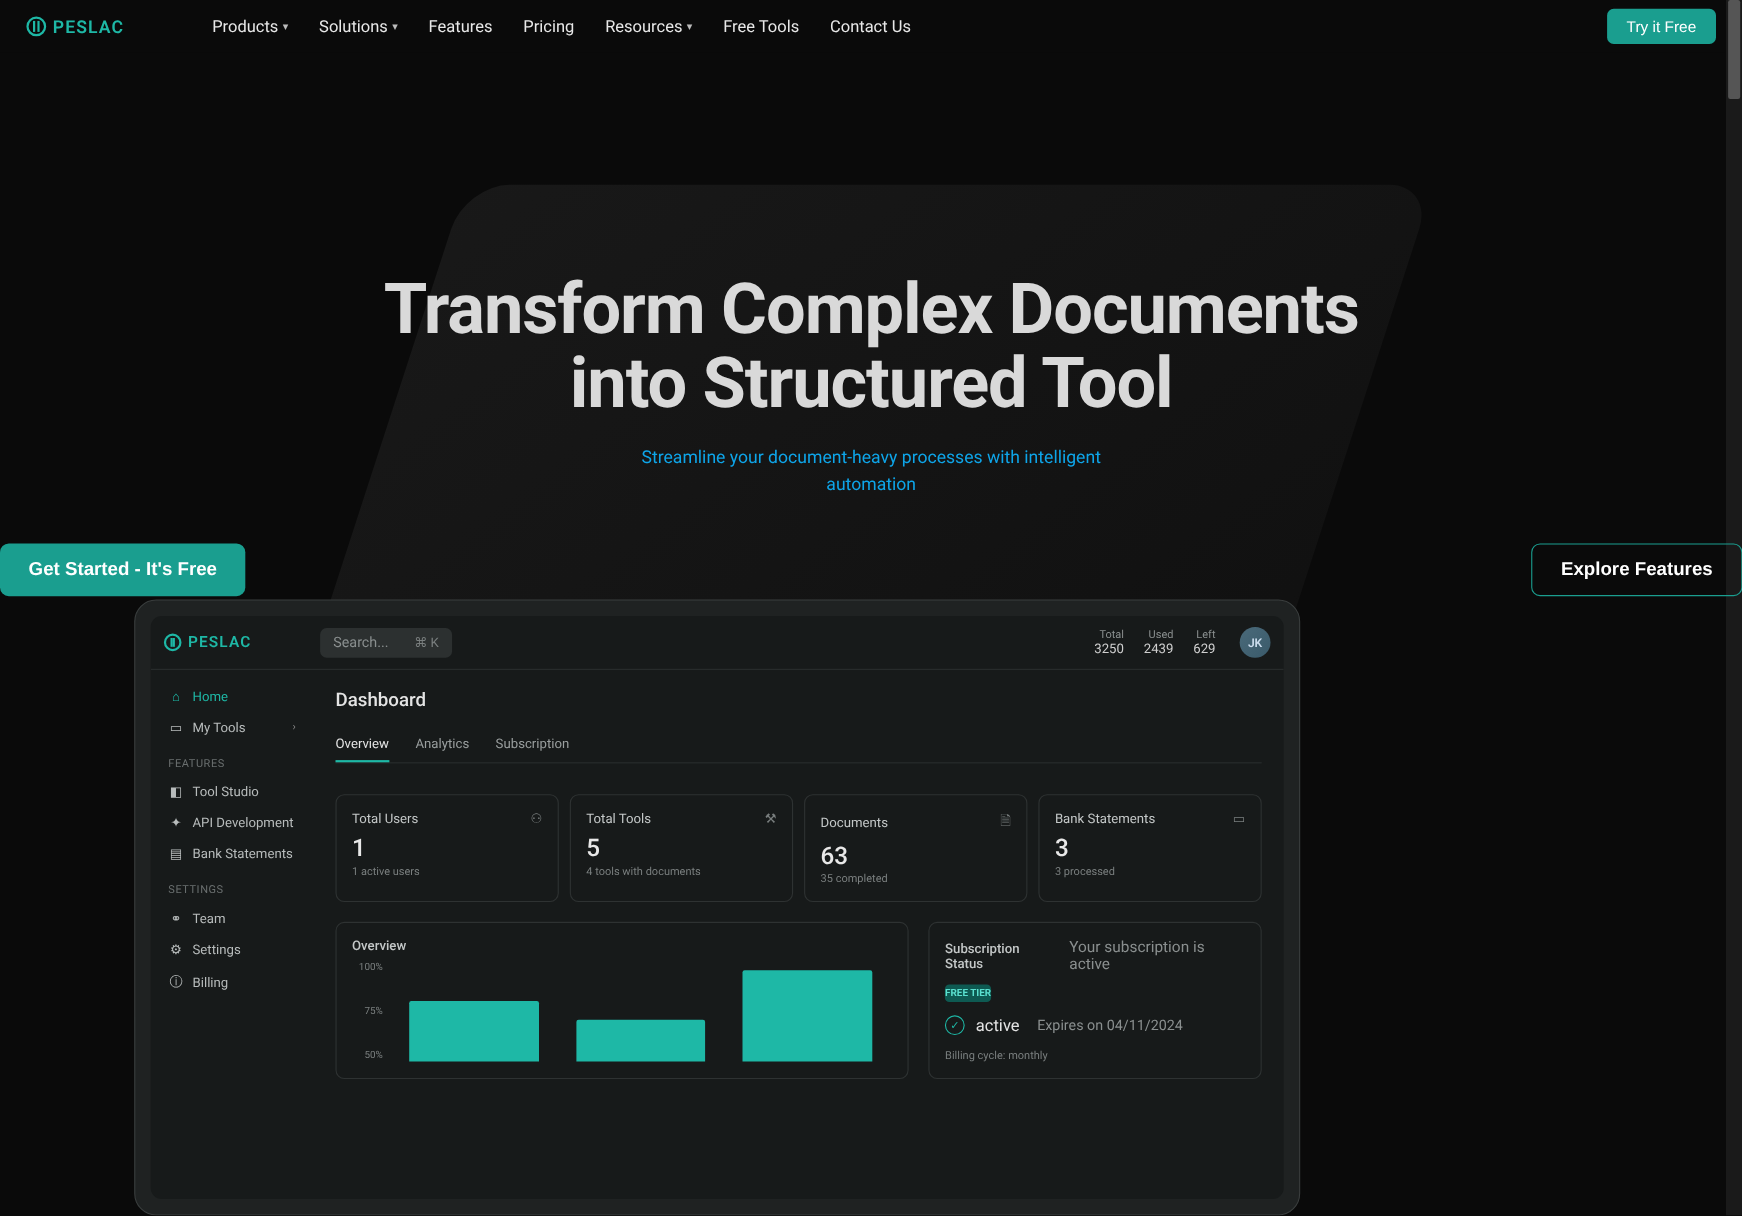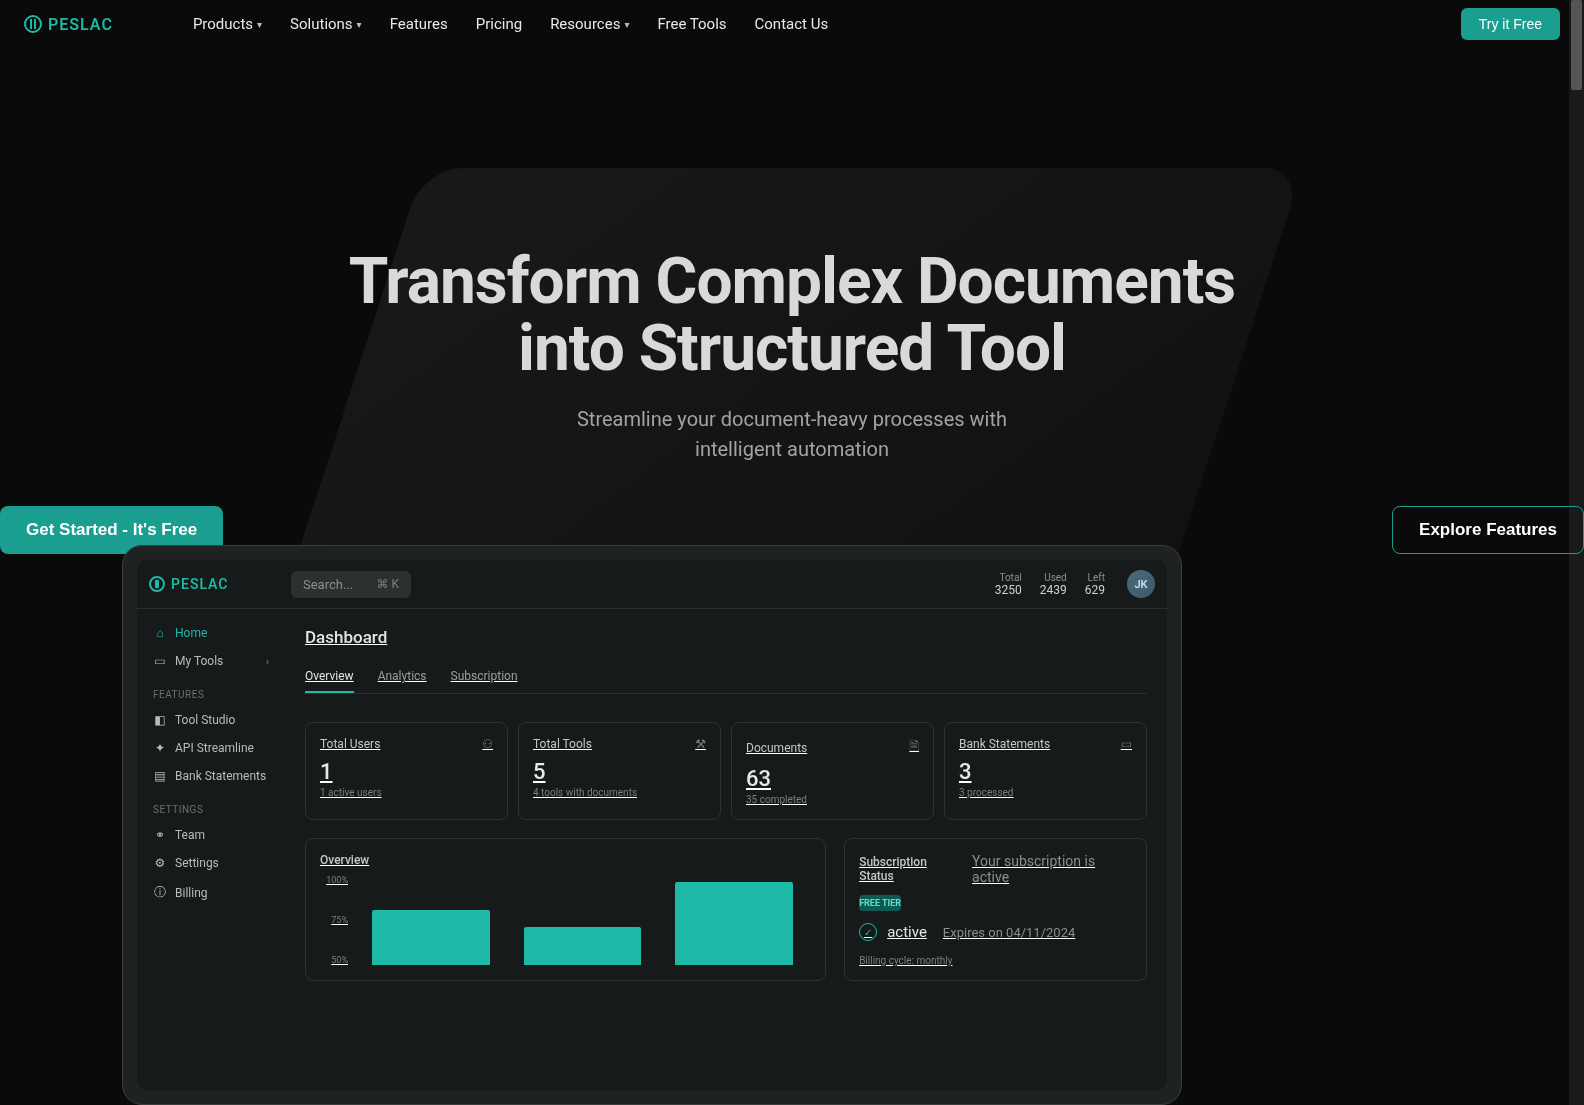--- a/index.html
+++ b/index.html
@@ -31,21 +31,21 @@
 
   
   .hero-wrap { position: relative; width: 100%; height: 600px; }
   .diag-shape {
     position: absolute; left: 290px; top: 120px; width: 880px; height: 820px;
     background: linear-gradient(135deg, #1b1b1b 0%, #0f0f0f 100%);
     transform: skewX(-18deg); border-radius: 40px; z-index: 0; opacity: .85;
   }
   .hero { position: relative; z-index: 1; text-align: center; padding-top: 200px; }
   .hero h1 { font-size: 64px; font-weight: 700; line-height: 1.05; color: #d9d9d9; letter-spacing: -1px; }
-  .hero .sub { margin-top: 22px; font-size: 20px; color: #a3a3a3; max-width: 480px; margin-left: auto; margin-right: auto; line-height:1.5; }
+  .hero .sub { margin-top: 22px; font-size: 16px; color: #0ea5e9; max-width: 480px; margin-left: auto; margin-right: auto; line-height:1.5; }
   .hero-btns { margin-top: 42px; display: flex; justify-content: space-between; gap: 18px; }
   .btn-primary { background: #1a9e8f; border: none; color: #fff; font-size: 17px; font-weight: 600; padding: 14px 26px; border-radius: 8px; cursor: pointer; }
   .btn-outline { background: transparent; border: 1.5px solid #1a9e8f; color: #fff; font-size: 17px; font-weight: 600; padding: 13px 26px; border-radius: 8px; cursor: pointer; }
 
   
   .dash-frame {
     position: absolute; left: 122px; top: 545px; width: 1060px; height: 560px;
     background: #1f2222; border: 1px solid #3a3e3e; border-radius: 20px; padding: 14px;
     z-index: 2;
   }
@@ -62,21 +62,21 @@
   .avatar { width: 28px; height: 28px; border-radius: 50%; background: linear-gradient(135deg,#4a6a7a,#3a5a6a); display: flex; align-items: center; justify-content: center; font-size: 11px; color: #cde; font-weight: 600; }
 
   .dash-body { flex: 1; display: flex; border-top: 1px solid #2a2e2e; }
   .sidebar { width: 148px; padding: 10px 8px; font-size: 12px; color: #b8bcbc; }
   .side-link { display: flex; align-items: center; gap: 8px; padding: 7px 8px; border-radius: 6px; cursor: pointer; }
   .side-link.active { color: #1eb8a6; }
   .side-link .ico { width: 14px; display: inline-block; text-align: center; font-size: 12px; }
   .side-link .arr { margin-left: auto; font-size: 10px; color: #888; }
   .side-heading { font-size: 10px; letter-spacing: 0.5px; color: #6a6f6f; padding: 14px 8px 6px; }
 
-  .main { flex: 1; padding: 18px 20px; text-decoration: underline; }
+  .main { flex: 1; padding: 18px 20px; }
   .main h2 { font-size: 17px; font-weight: 500; color: #e4e4e4; }
   .tabs { display: flex; gap: 24px; margin-top: 14px; border-bottom: 1px solid #2a2e2e; font-size: 12px; }
   .tab { padding: 8px 0; color: #9a9f9f; cursor: pointer; }
   .tab.active { color: #e4e4e4; border-bottom: 2px solid #1eb8a6; }
 
   .stats { display: flex; gap: 10px; margin-top: 28px; justify-content: space-between; }
   .stat-card { flex: 1; background: transparent; border: 1px solid #2e3232; border-radius: 8px; padding: 14px; }
   .stat-card .hdr { display: flex; align-items: center; gap: 8px; font-size: 12px; color: #c4c8c8; }
   .stat-card .hdr .ico { margin-left: auto; color: #7a7f7f; font-size: 12px; }
   .stat-card .big { font-size: 22px; font-weight: 500; color: #e8e8e8; margin-top: 8px; }
@@ -192,21 +192,21 @@
             <span>My Tools</span>
             <span class="arr">›</span>
           </div>
         <div class="side-heading">FEATURES</div>
         <div class="side-link">
             <span class="ico">◧</span>
             <span>Tool Studio</span>
           </div>
         <div class="side-link">
             <span class="ico">✦</span>
-            <span>API Streamline</span>
+            <span>API Development</span>
           </div>
         <div class="side-link">
             <span class="ico">▤</span>
             <span>Bank Statements</span>
           </div>
         <div class="side-heading">SETTINGS</div>
         <div class="side-link">
             <span class="ico">⚭</span>
             <span>Team</span>
           </div>

